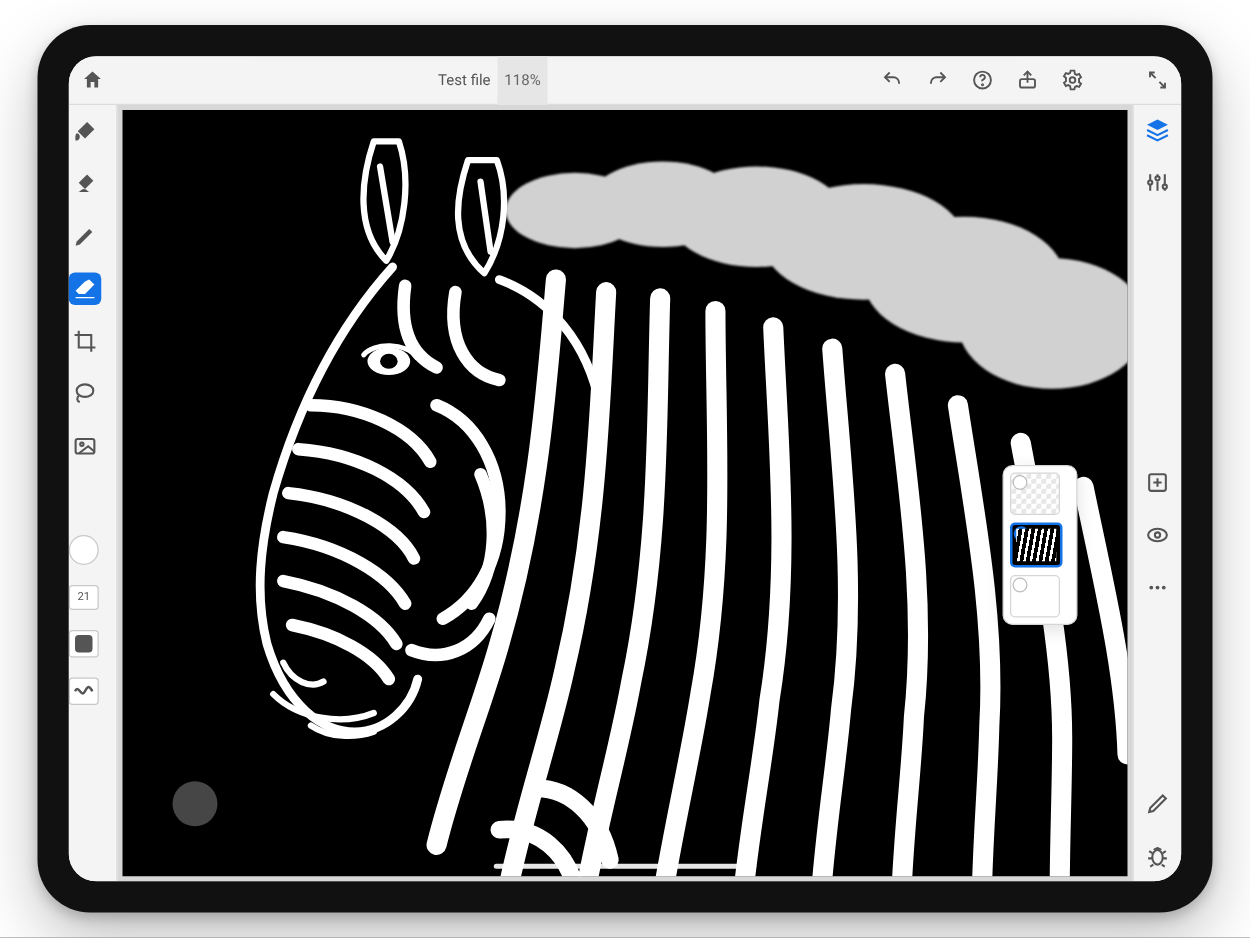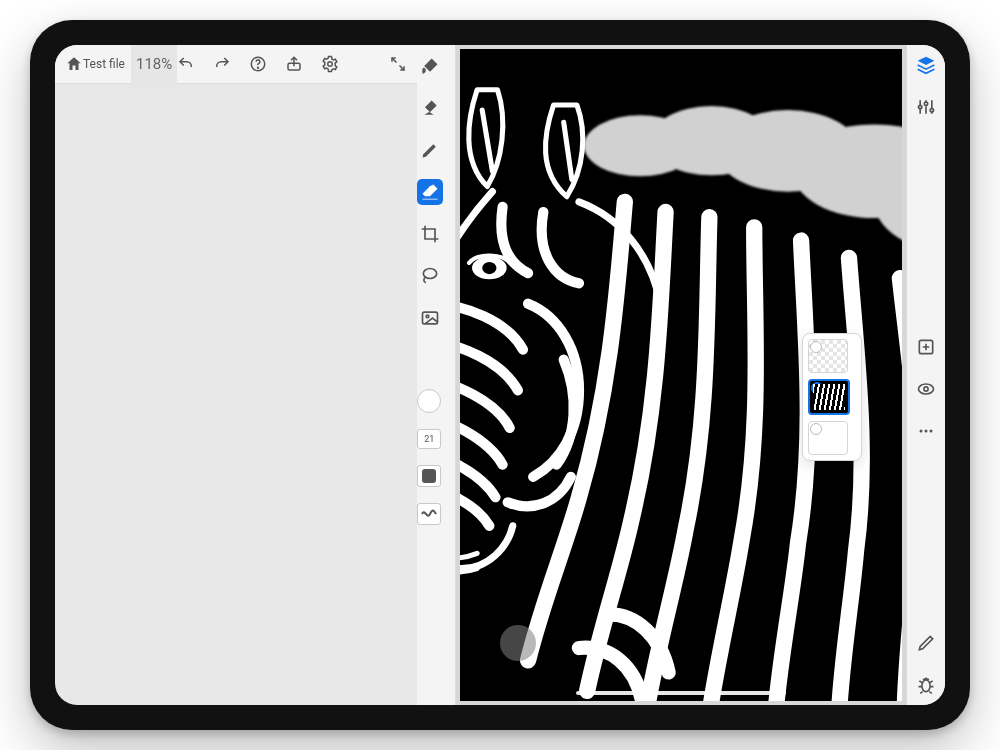--- a/index.html
+++ b/index.html
@@ -1,25 +1,25 @@
 <!DOCTYPE html>
 <html><head>
 <meta charset="utf-8">
 <style>
   html,body{margin:0;padding:0;background:#fff;font-family:-apple-system,BlinkMacSystemFont,"Segoe UI",Roboto,sans-serif;}
   .stage{width:1000px;height:750px;position:relative;}
   
   .frame{position:absolute;left:30px;top:20px;width:940px;height:710px;border-radius:42px;background:#111;box-shadow:0 20px 50px rgba(0,0,0,.25),0 4px 10px rgba(0,0,0,.2);}
   .screen{position:absolute;left:25px;top:25px;right:25px;bottom:25px;border-radius:22px;background:#e8e8e8;overflow:hidden;}
   
-  .app{position:absolute;inset:0;display:flex;flex-direction:row;}
+  .app{position:absolute;inset:0;display:flex;flex-direction:column;}
   .topbar{height:38px;background:#f4f4f4;display:flex;align-items:center;padding:0 10px;font-size:12px;color:#555;border-bottom:1px solid #dcdcdc;}
   .topbar .center{flex:1;display:flex;justify-content:center;align-items:center;gap:6px;}
   .topbar .right{display:flex;align-items:center;gap:18px;}
-  .topbar .zoom{font-size:15px;background:#e6e6e6;border-radius:3px;padding:16px 5px;color:#666;text-align:center;}
+  .topbar .zoom{font-size:12px;background:#e6e6e6;border-radius:3px;padding:16px 5px;color:#666;text-align:center;}
   .ibtn{width:18px;height:18px;display:inline-flex;align-items:center;justify-content:center;color:#555;}
   .ibtn svg{width:18px;height:18px;}
   .body{flex:1;display:flex;min-height:0;}
   .lbar{width:38px;background:#f4f4f4;border-right:1px solid #dcdcdc;padding:8px 0;display:flex;flex-direction:column;align-items:flex-start;gap:16px;}
   .lbar .spacer{flex:1;}
   .tool{width:26px;height:26px;border-radius:5px;display:flex;align-items:center;justify-content:center;color:#555;}
   .tool.sel{background:#1473e6;color:#fff;}
   .color-swatch{width:22px;height:22px;border-radius:50%;background:#fff;border:1px solid #c8c8c8;}
   .brush-size{width:22px;height:18px;border:1px solid #c8c8c8;border-radius:3px;font-size:9px;display:flex;align-items:center;justify-content:center;color:#555;background:#fff;}
   .brush-shape{width:22px;height:20px;border:1px solid #c8c8c8;border-radius:3px;background:#fff;display:flex;align-items:center;justify-content:center;}

